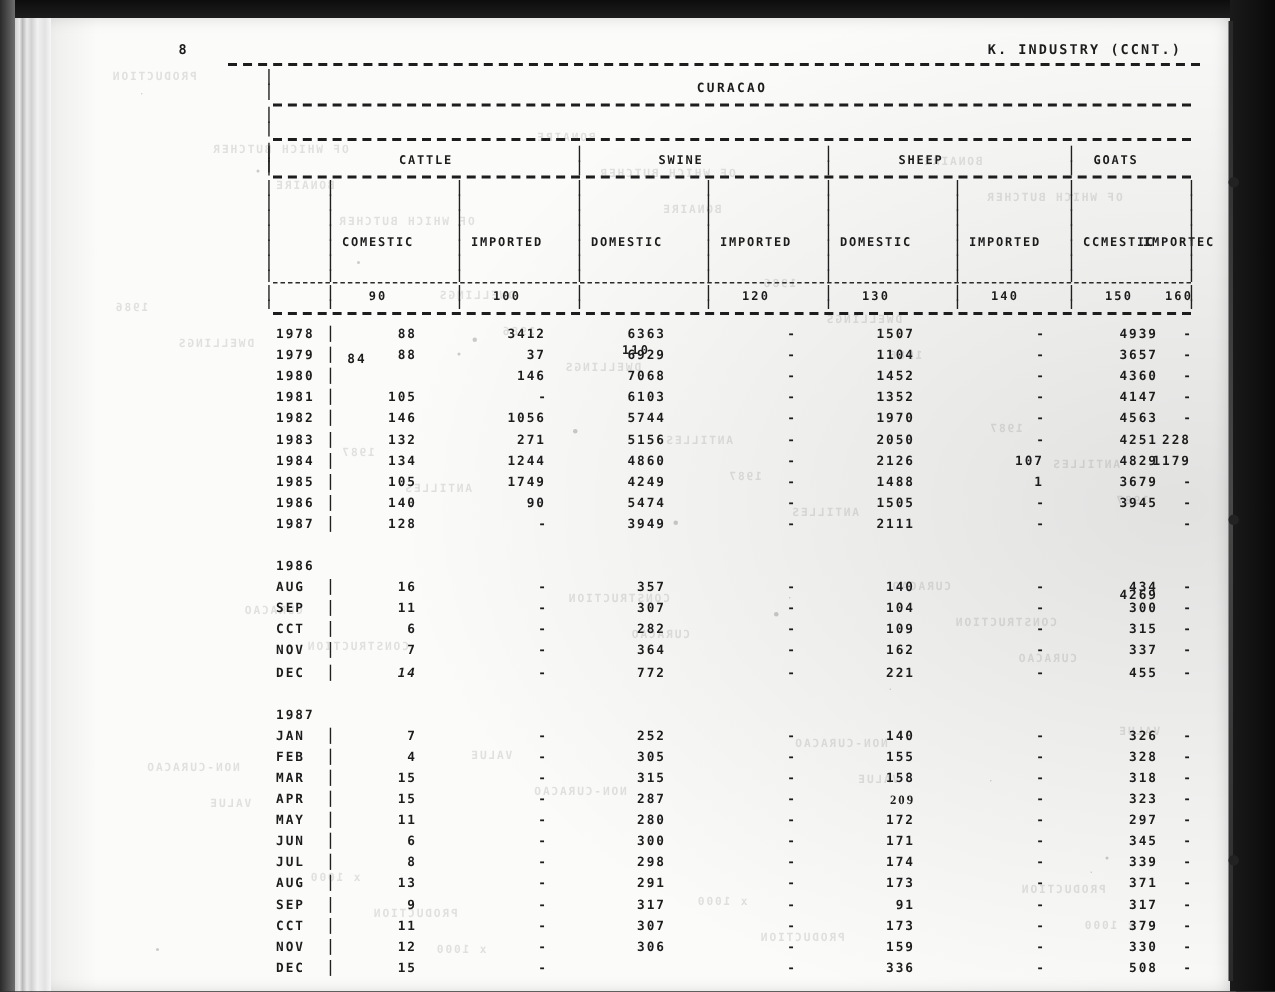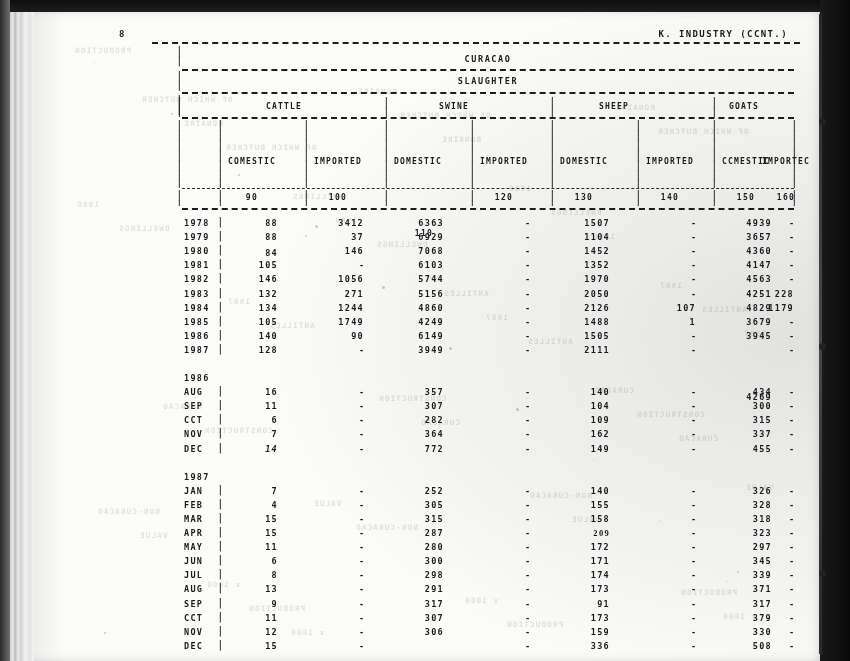--- a/index.html
+++ b/index.html
@@ -160,21 +160,20 @@
 
   <div class="page">
     <div class="content" id="content">
 
       <div class="hdr-row">
         <div class="hdr-pageno">8</div>
         <div class="hdr-title">K. INDUSTRY (CCNT.)</div>
       </div>
 
       <div class="band-title" id="region-title" style="top: 42px; left: 148px; width: 612px;">CURACAO</div>
-      <div class="band-title" id="table-title" style="top: 64px; left: 148px; width: 612px;">SLAUGHTER</div>
 
     <div class="drule" style="top: 30px; left: 118px; width: 648px;"></div>
         <div class="drule" style="top: 57px; left: 148px; width: 612px;"></div>
         <div class="drule" style="top: 80px; left: 148px; width: 612px;"></div>
         <div class="drule" style="top: 105px; left: 148px; width: 612px;"></div>
         <div class="drule thin" style="top: 176px; left: 148px; width: 612px;"></div>
         <div class="drule" style="top: 196px; left: 148px; width: 612px;"></div>
         <div class="vpipe" style="left: 142px; top: 34px; height: 22px;">
           <span>|</span>
           <span>|</span>
@@ -361,21 +360,21 @@
         <div class="cell" style="top: 220.1px; left: 330px; width: 80px;">6929</div>
         <div class="cell dash" style="top: 220.1px; left: 416px; width: 80px;">-</div>
         <div class="cell" style="top: 220.1px; left: 496px; width: 80px;">1104</div>
         <div class="cell dash" style="top: 220.1px; left: 582px; width: 80px;">-</div>
         <div class="cell" style="top: 220.1px; left: 658px; width: 80px;">3657</div>
         <div class="cell dash" style="top: 220.1px; left: 690px; width: 70px;">-</div>
         <div class="row-label" style="top: 234.2px; left: 150px;">1980</div>
         <div class="vpipe" style="left: 183px; top: 233.2px; height: 12px;">
           <span>|</span>
         </div>
-        <div class="cell" style="top: 236px; left: 164px; width: 80px;">84</div>
+        <div class="cell" style="top: 223px; left: 164px; width: 80px; text-align: center;">84</div>
         <div class="cell" style="top: 234.2px; left: 250px; width: 80px;">146</div>
         <div class="cell" style="top: 234.2px; left: 330px; width: 80px;">7068</div>
         <div class="cell dash" style="top: 234.2px; left: 416px; width: 80px;">-</div>
         <div class="cell" style="top: 234.2px; left: 496px; width: 80px;">1452</div>
         <div class="cell dash" style="top: 234.2px; left: 582px; width: 80px;">-</div>
         <div class="cell" style="top: 234.2px; left: 658px; width: 80px;">4360</div>
         <div class="cell dash" style="top: 234.2px; left: 690px; width: 70px;">-</div>
         <div class="row-label" style="top: 248.3px; left: 150px;">1981</div>
         <div class="vpipe" style="left: 183px; top: 247.3px; height: 12px;">
           <span>|</span>
@@ -435,21 +434,21 @@
         <div class="cell" style="top: 304.7px; left: 496px; width: 80px;">1488</div>
         <div class="cell" style="top: 304.7px; left: 582px; width: 80px;">1</div>
         <div class="cell" style="top: 304.7px; left: 658px; width: 80px;">3679</div>
         <div class="cell dash" style="top: 304.7px; left: 690px; width: 70px;">-</div>
         <div class="row-label" style="top: 318.8px; left: 150px;">1986</div>
         <div class="vpipe" style="left: 183px; top: 317.8px; height: 12px;">
           <span>|</span>
         </div>
         <div class="cell" style="top: 318.8px; left: 164px; width: 80px;">140</div>
         <div class="cell" style="top: 318.8px; left: 250px; width: 80px;">90</div>
-        <div class="cell" style="top: 318.8px; left: 330px; width: 80px;">6149</div>
+        <div class="cell" style="top: 318.8px; left: 330px; width: 80px;">5474</div>
         <div class="cell dash" style="top: 318.8px; left: 416px; width: 80px;">-</div>
         <div class="cell" style="top: 318.8px; left: 496px; width: 80px;">1505</div>
         <div class="cell dash" style="top: 318.8px; left: 582px; width: 80px;">-</div>
         <div class="cell" style="top: 318.8px; left: 658px; width: 80px;">3945</div>
         <div class="cell dash" style="top: 318.8px; left: 690px; width: 70px;">-</div>
         <div class="row-label" style="top: 332.9px; left: 150px;">1987</div>
         <div class="vpipe" style="left: 183px; top: 331.9px; height: 12px;">
           <span>|</span>
         </div>
         <div class="cell" style="top: 332.9px; left: 164px; width: 80px;">128</div>
@@ -510,21 +509,21 @@
         <div class="cell" style="top: 417.4px; left: 658px; width: 80px;">337</div>
         <div class="cell dash" style="top: 417.4px; left: 690px; width: 70px;">-</div>
         <div class="row-label" style="top: 431.5px; left: 150px;">DEC</div>
         <div class="vpipe" style="left: 183px; top: 430.5px; height: 12px;">
           <span>|</span>
         </div>
         <div class="cell" style="top: 431.5px; left: 164px; width: 80px; font-style: italic;">14</div>
         <div class="cell dash" style="top: 431.5px; left: 250px; width: 80px;">-</div>
         <div class="cell" style="top: 431.5px; left: 330px; width: 80px;">772</div>
         <div class="cell dash" style="top: 431.5px; left: 416px; width: 80px;">-</div>
-        <div class="cell" style="top: 431.5px; left: 496px; width: 80px;">149</div>
+        <div class="cell" style="top: 431.5px; left: 496px; width: 80px;">221</div>
         <div class="cell dash" style="top: 431.5px; left: 582px; width: 80px;">-</div>
         <div class="cell" style="top: 431.5px; left: 658px; width: 80px;">455</div>
         <div class="cell dash" style="top: 431.5px; left: 690px; width: 70px;">-</div>
         <div class="row-label" style="top: 459.6px; left: 150px;">1987</div>
         <div class="row-label" style="top: 473.7px; left: 150px;">JAN</div>
         <div class="vpipe" style="left: 183px; top: 472.7px; height: 12px;">
           <span>|</span>
         </div>
         <div class="cell" style="top: 473.7px; left: 164px; width: 80px;">7</div>
         <div class="cell dash" style="top: 473.7px; left: 250px; width: 80px;">-</div>

